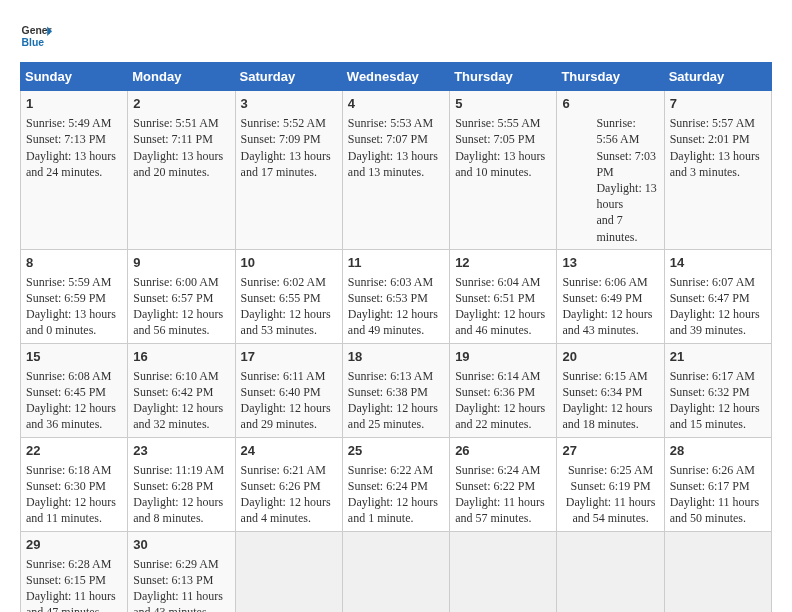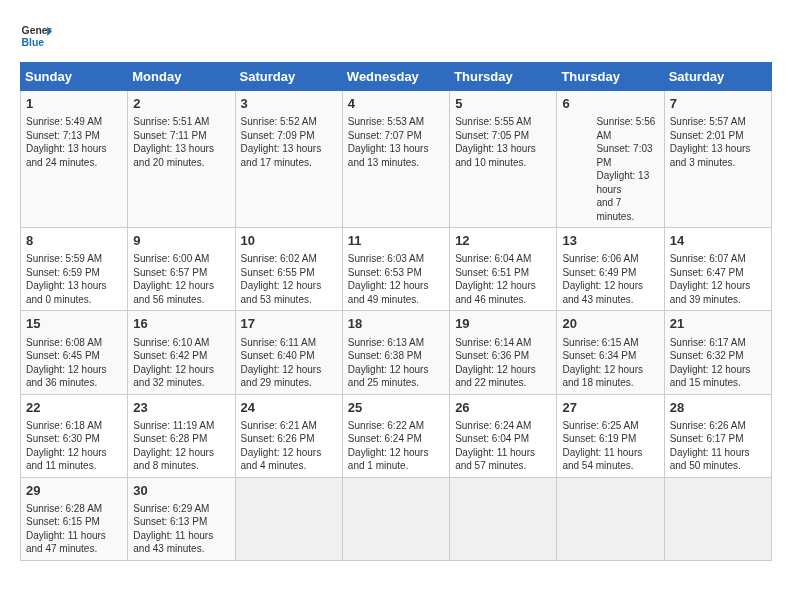--- a/index.html
+++ b/index.html
@@ -67,23 +67,24 @@
     tbody tr:nth-child(even) td {
       background-color: #fff;
     }
     .day-num {
       font-size: 13px;
       font-weight: bold;
       display: block;
       margin-bottom: 2px;
     }
     .day-info {
-      font-size: 10px;
+      font-size: 12px;
       color: #333;
       line-height: 1.35;
+      font-family: Liberation Serif, serif;
     }
     .empty-cell {
       background-color: #f0f0f0 !important;
     }
   </style>
 </head>
 <body>
 
 <div class="header">
   <div class="logo">
@@ -290,27 +291,27 @@
         <td>
           <span class="day-num">25</span>
           <div class="day-info" style="white-space: pre-line;">Sunrise: 6:22 AM
 Sunset: 6:24 PM
 Daylight: 12 hours
 and 1 minute.</div>
         </td>
         <td>
           <span class="day-num">26</span>
           <div class="day-info" style="white-space: pre-line;">Sunrise: 6:24 AM
-Sunset: 6:04 PM
+Sunset: 6:22 PM
 Daylight: 11 hours
 and 57 minutes.</div>
         </td>
         <td>
           <span class="day-num">27</span>
-          <div class="day-info" style="white-space: pre-line;">Sunrise: 6:25 AM
+          <div class="day-info" style="white-space: pre-line; text-align: center;">Sunrise: 6:25 AM
 Sunset: 6:19 PM
 Daylight: 11 hours
 and 54 minutes.</div>
         </td>
         <td>
           <span class="day-num">28</span>
           <div class="day-info" style="white-space: pre-line;">Sunrise: 6:26 AM
 Sunset: 6:17 PM
 Daylight: 11 hours
 and 50 minutes.</div>

